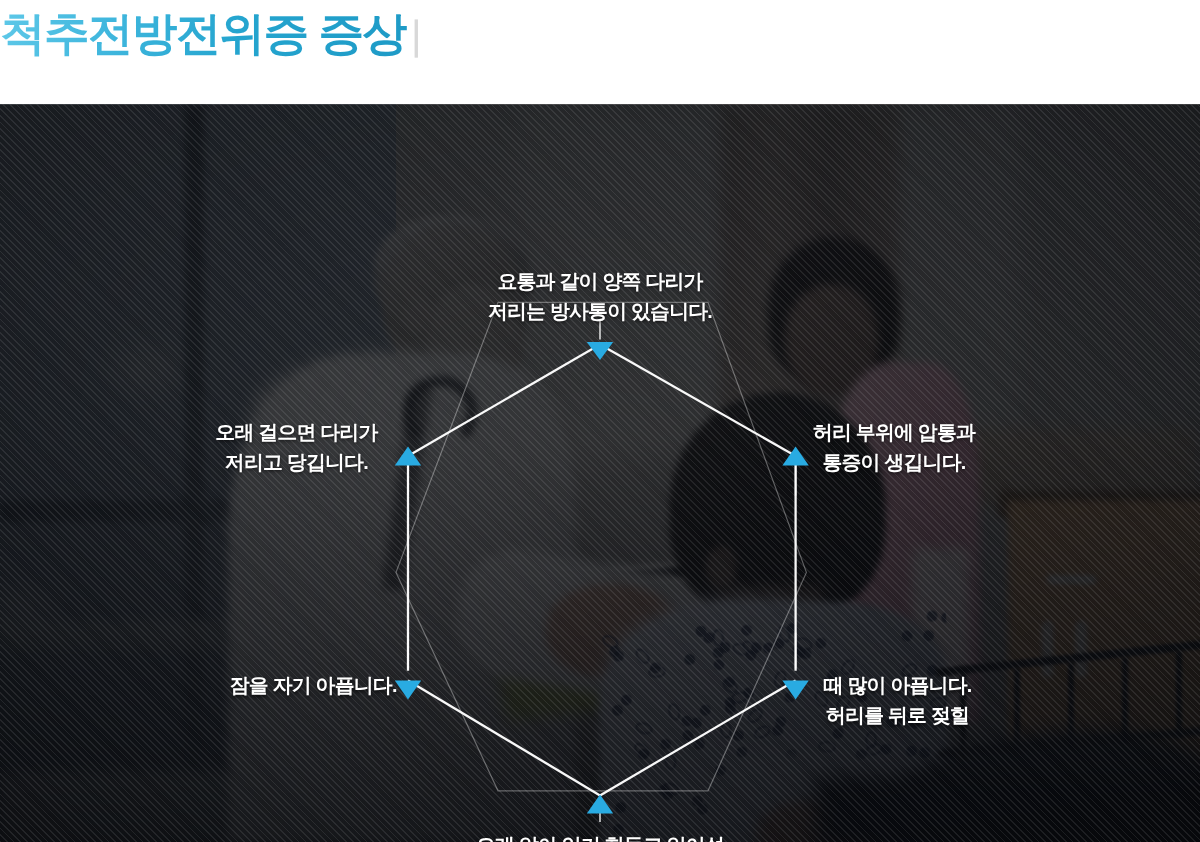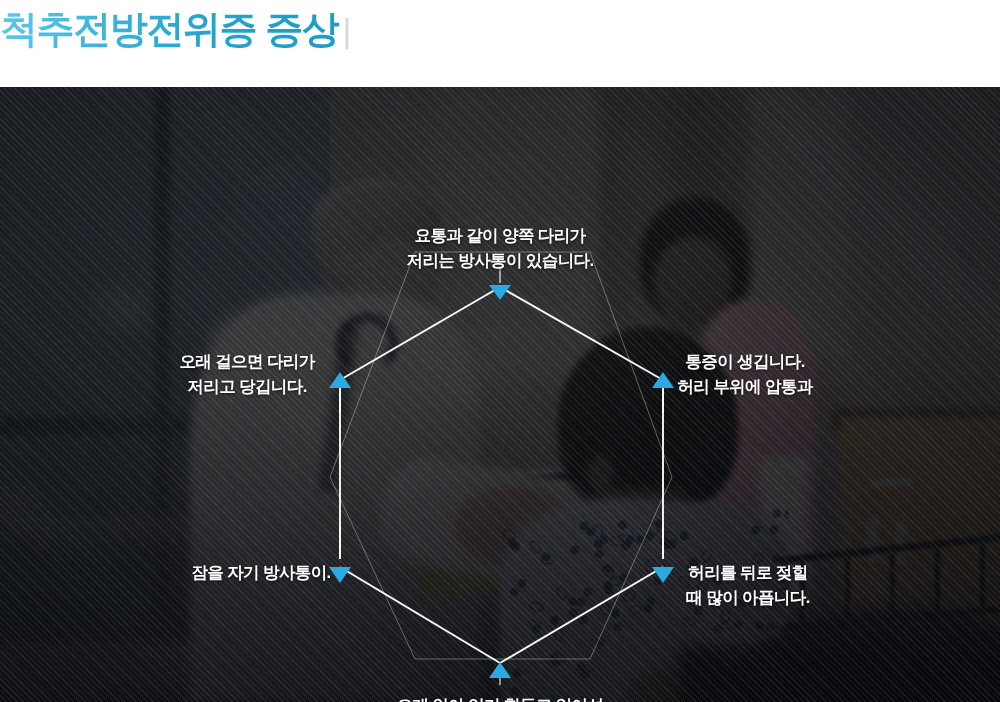--- a/index.html
+++ b/index.html
@@ -582,31 +582,31 @@
       <div>요통과 같이 양쪽 다리가</div>
       <div>저리는 방사통이 있습니다.</div>
     </div>
 
     <div class="label" id="lbl-upleft">
       <div>오래 걸으면 다리가</div>
       <div>저리고 당깁니다.</div>
     </div>
 
     <div class="label" id="lbl-upright">
+      <div>허리 부위에 압통과</div>
       <div>통증이 생깁니다.</div>
-      <div>허리 부위에 압통과</div>
     </div>
 
     <div class="label" id="lbl-lowleft">
-      <div>잠을 자기 방사통이.</div>
+      <div>잠을 자기 아픕니다.</div>
     </div>
 
     <div class="label" id="lbl-lowright">
+      <div>때 많이 아픕니다.</div>
       <div>허리를 뒤로 젖힐</div>
-      <div>때 많이 아픕니다.</div>
     </div>
 
     <div class="label" id="lbl-bottom">
       <div>오래 앉아 있기 힘들고 일어설</div>
 
     </div>
 
   </div>
 </div>
 

